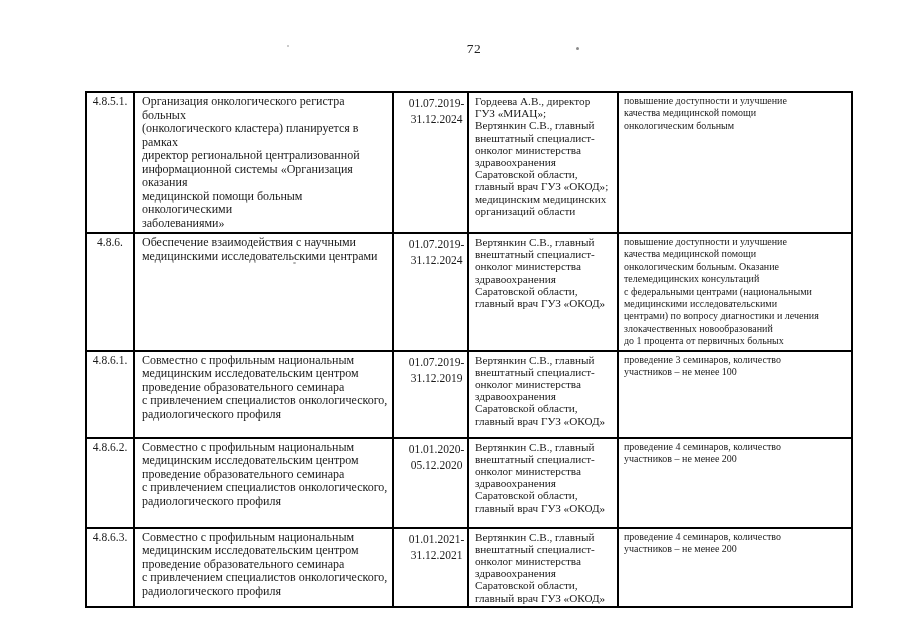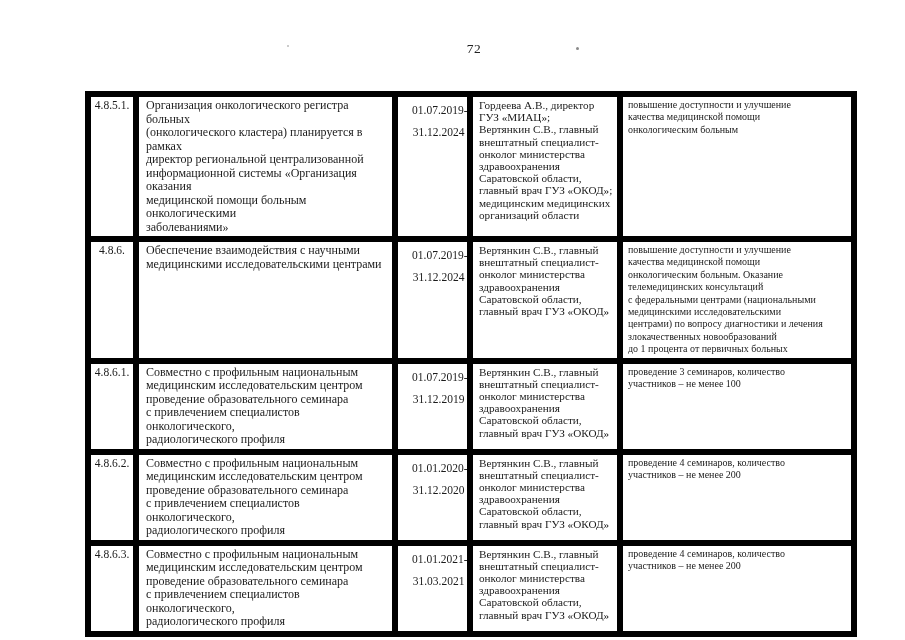--- a/index.html
+++ b/index.html
@@ -28,32 +28,32 @@
   .speck-3 { left: 293px; top: 262px; width: 3px; height: 2px; opacity: .7; }
 
   table.doc-table {
     position: absolute;
     left: 85px; top: 91px;
     width: 766px;
     border-collapse: collapse;
     table-layout: fixed;
   }
   .doc-table td {
-    border: 6px solid #000000;
+    border: 2px solid #000000;
     vertical-align: top;
     white-space: pre-line;
     font-size: 11.5px;
     line-height: 13.2px;
     padding: 2px 4px 2px 6px;
     overflow: hidden;
   }
   
   td.c-id    { text-align: center; padding: 2px 2px; line-height: 13px; }
   td.c-act   { font-size: 12px; line-height: 13.5px; padding-left: 7px; }
-  td.c-dates { text-align: center; line-height: 22px; padding-left: 14px; padding-right: 2px; }
+  td.c-dates { text-align: center; line-height: 16px; padding-left: 14px; padding-right: 2px; }
   td.c-resp  { font-size: 11.2px; line-height: 12.2px; padding-left: 6px; }
   td.c-res   { font-size: 10px; line-height: 12.4px; padding-left: 5px; }
   
   tr.r0 { height: 131px; }
   tr.r1 { height: 109px; }
   tr.r2 { height: 87px; }
   tr.r3 { height: 90px; }
   tr.r4 { height: 72px; }
 </style>
 </head>
@@ -138,39 +138,39 @@
 участников – не менее 100</td>
     </tr>
     <tr class="r3">
       <td class="c-id">4.8.6.2.</td>
       <td class="c-act">Совместно с профильным национальным
 медицинским исследовательским центром
 проведение образовательного семинара
 с привлечением специалистов онкологического,
 радиологического профиля</td>
       <td class="c-dates">01.01.2020-
-31.12.2020</td>
+05.12.2020</td>
       <td class="c-resp">Вертянкин С.В., главный
 внештатный специалист-
 онколог министерства
 здравоохранения
 Саратовской области,
 главный врач ГУЗ «ОКОД»</td>
       <td class="c-res">проведение 4 семинаров, количество
 участников – не менее 200</td>
     </tr>
     <tr class="r4">
       <td class="c-id">4.8.6.3.</td>
       <td class="c-act">Совместно с профильным национальным
 медицинским исследовательским центром
 проведение образовательного семинара
 с привлечением специалистов онкологического,
 радиологического профиля</td>
       <td class="c-dates">01.01.2021-
-31.03.2021</td>
+31.12.2021</td>
       <td class="c-resp">Вертянкин С.В., главный
 внештатный специалист-
 онколог министерства
 здравоохранения
 Саратовской области,
 главный врач ГУЗ «ОКОД»</td>
       <td class="c-res">проведение 4 семинаров, количество
 участников – не менее 200</td>
     </tr>
   </tbody>

